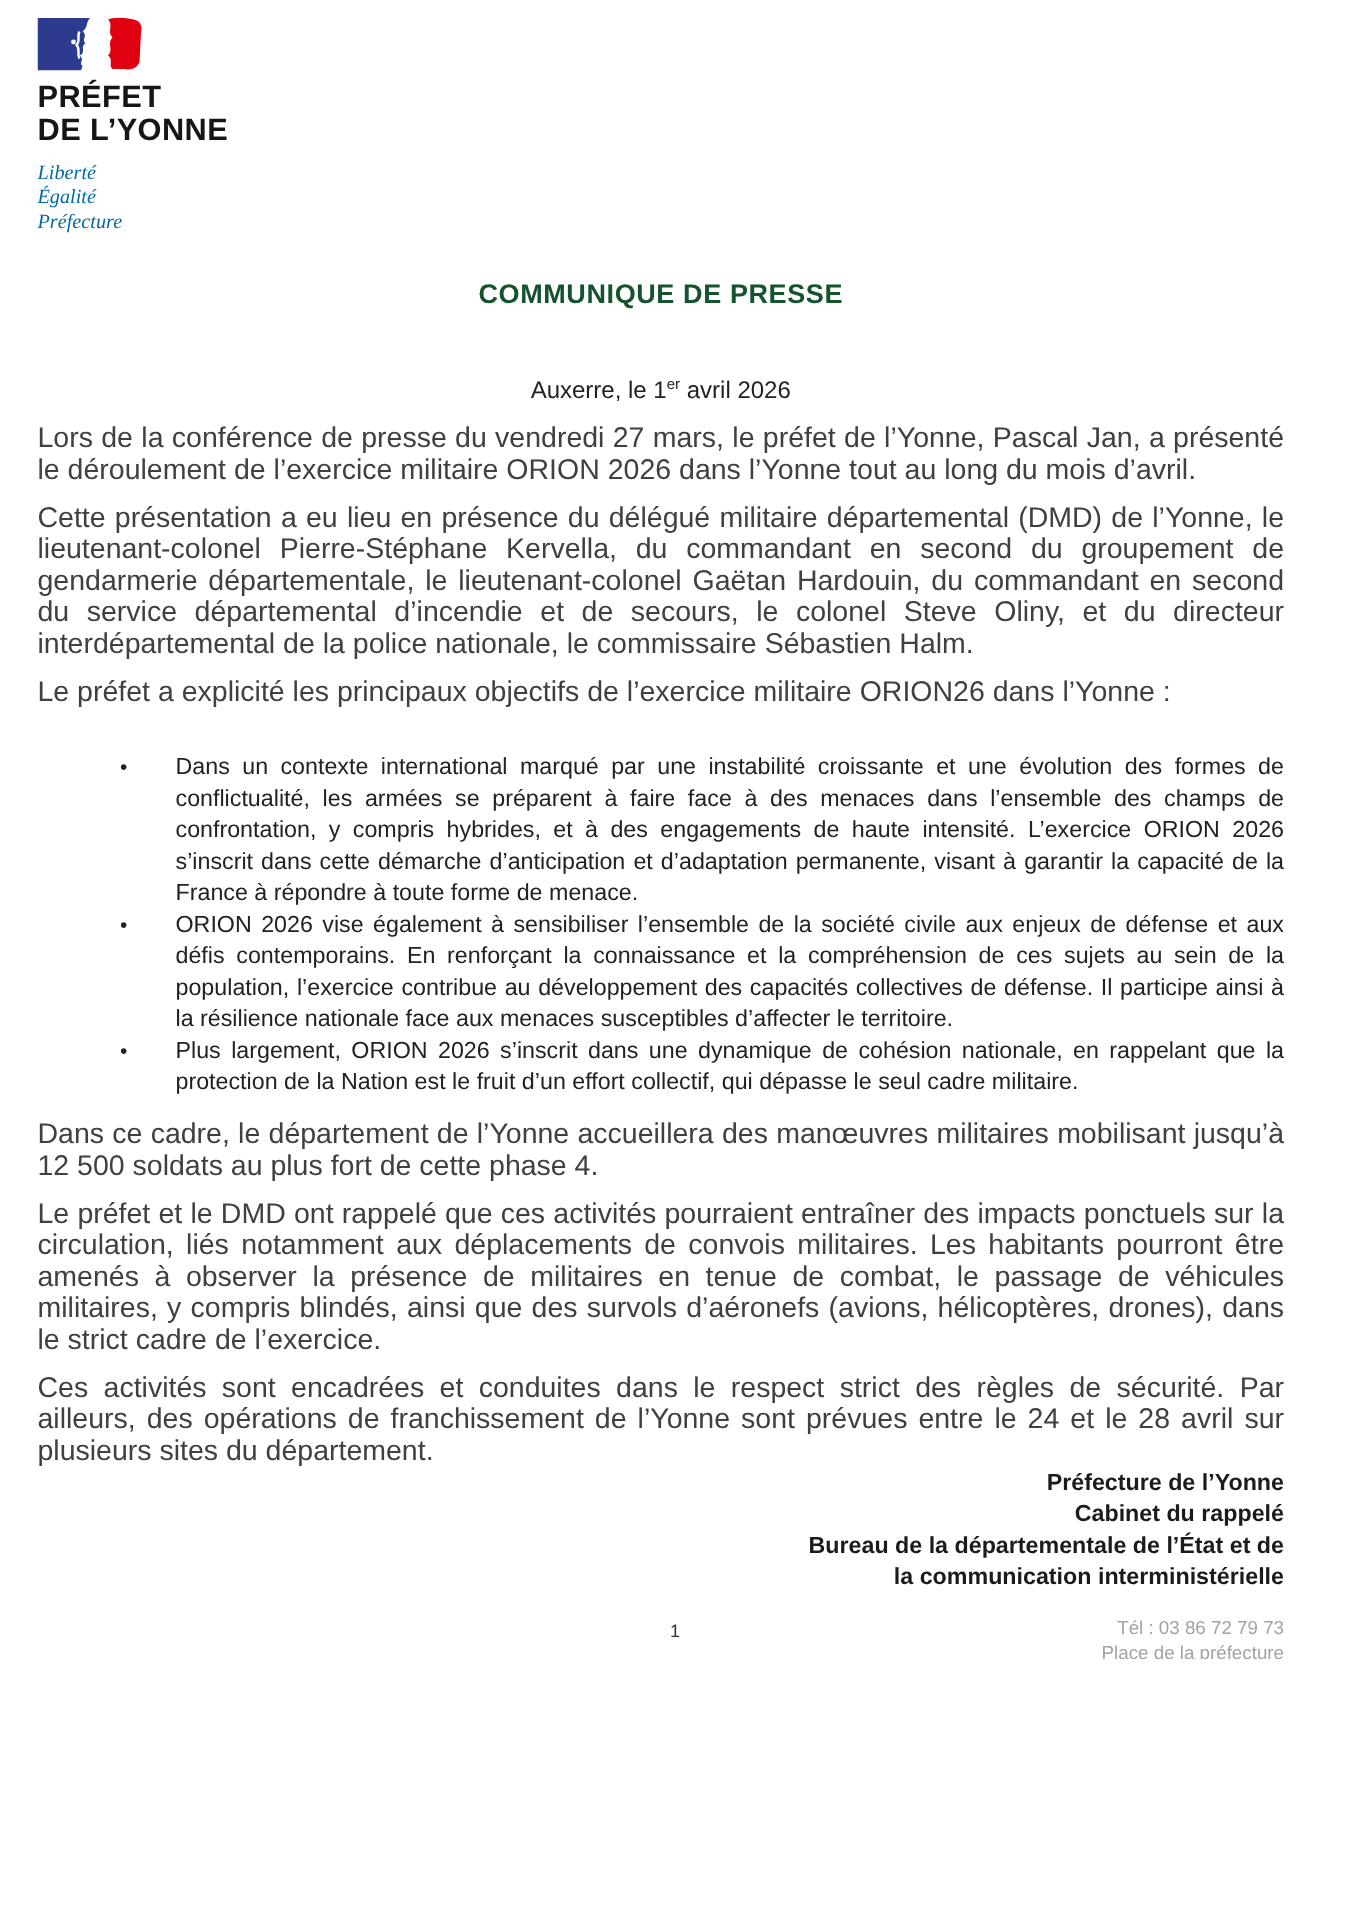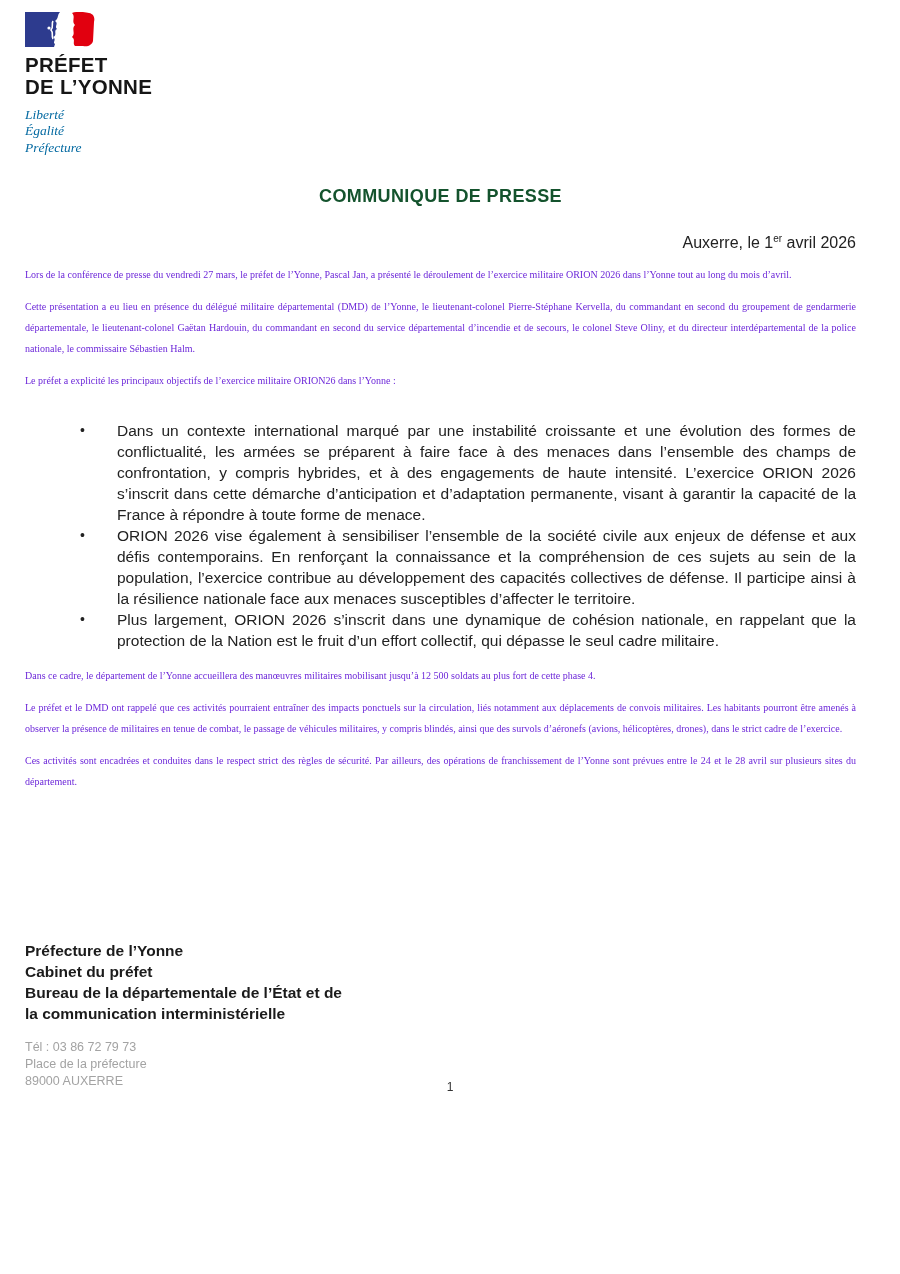--- a/index.html
+++ b/index.html
@@ -40,42 +40,41 @@
   
   .doc-title {
     margin: 30px 0 0 0;
     text-align: center;
     font-size: 18px;
     font-weight: bold;
     letter-spacing: 0.4px;
     color: #14532d;
   }
   .dateline {
-    margin-top: 26px;
-    text-align: right;
+    margin-top: 44px;
+    text-align: center;
     font-size: 16px;
     color: #222222;
   }
   .dateline sup { font-size: 10px; }
 
   
   .heading {
     margin: 44px 0 0 0;
     font-size: 17px;
     font-weight: bold;
     letter-spacing: 0.2px;
     color: #1b1b1b;
   }
   .body-par {
     margin: 11px 0 0 0;
-    font-size: 10px;
+    font-size: 19px;
     line-height: 21px;
     text-align: justify;
-    color: #6d28d9;
-    font-family: Liberation Serif, serif;
+    color: #404040;
   }
   .objectives {
     list-style: none;
     margin: 13px 0 0 0;
     padding: 0 0 0 55px;
   }
   .objectives li {
     position: relative;
     padding-left: 37px;
     font-size: 15.5px;
@@ -87,21 +86,21 @@
   .objectives li::before {
     content: "\2022";
     position: absolute;
     left: 0;
     top: 0;
     font-size: 14px;
     color: #222222;
   }
 
   
-  .doc-footer { margin-top: auto; }
+  .doc-footer { margin-top: auto; text-align: right; }
   .footer-service {
     font-weight: bold;
     font-size: 15.5px;
     line-height: 21px;
     color: #1b1b1b;
   }
   .footer-contact {
     margin-top: 15px;
     margin-bottom: 16px;
     font-size: 12.5px;
@@ -156,21 +155,21 @@
     <li>Plus largement, ORION 2026 s’inscrit dans une dynamique de cohésion nationale, en rappelant que la protection de la Nation est le fruit d’un effort collectif, qui dépasse le seul cadre militaire.</li>
   </ul>
 
   <p class="body-par" style="margin-top:14px;">Dans ce cadre, le département de l’Yonne accueillera des manœuvres militaires mobilisant jusqu’à 12 500 soldats au plus fort de cette phase 4.</p>
   <p class="body-par">Le préfet et le DMD ont rappelé que ces activités pourraient entraîner des impacts ponctuels sur la circulation, liés notamment aux déplacements de convois militaires. Les habitants pourront être amenés à observer la présence de militaires en tenue de combat, le passage de véhicules militaires, y compris blindés, ainsi que des survols d’aéronefs (avions, hélicoptères, drones), dans le strict cadre de l’exercice.</p>
   <p class="body-par">Ces activités sont encadrées et conduites dans le respect strict des règles de sécurité. Par ailleurs, des opérations de franchissement de l’Yonne sont prévues entre le 24 et le 28 avril sur plusieurs sites du département.</p>
 
   <footer class="doc-footer">
     <div class="footer-service">
       <div>Préfecture de l’Yonne</div>
-      <div>Cabinet du préfet</div>
+      <div>Cabinet du rappelé</div>
       <div>Bureau de la départementale de l’État et de</div>
       <div>la communication interministérielle</div>
     </div>
     <div class="footer-contact">
       <div>Tél : 03 86 72 79 73</div>
       <div>Place de la préfecture</div>
       <div>89000 AUXERRE</div>
     </div>
   </footer>
 

